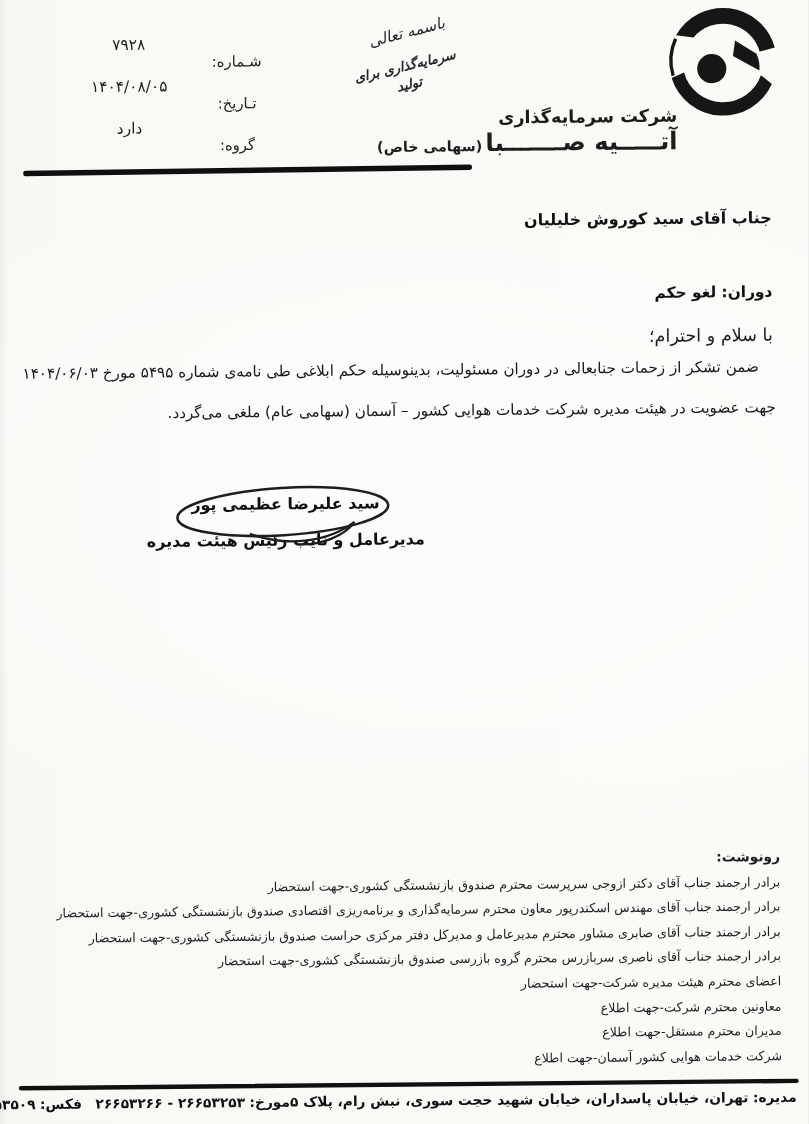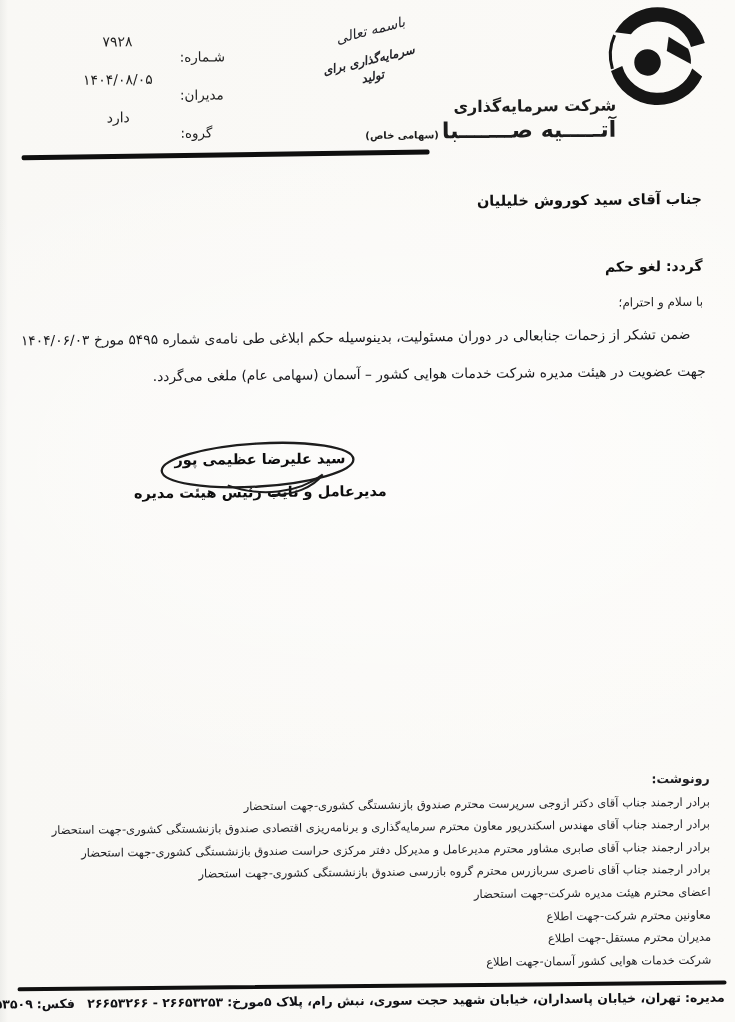--- a/index.html
+++ b/index.html
@@ -9,41 +9,41 @@
     background:
       radial-gradient(ellipse 900px 500px at 55% 45%, rgba(255,255,255,.6), rgba(0,0,0,0) 70%),
       linear-gradient(90deg, #ededea 0px, #f9f8f5 8px, #fbfaf7 100%);
     overflow:hidden;color:#1c1c1c;direction:rtl;
   }
   .tilt{position:absolute;inset:0;transform:rotate(-0.55deg);transform-origin:50% 50%;}
 
   
   .meta{position:absolute;top:27px;left:60px;width:196px;font-size:13.5px;color:#222;}
   .meta-row{display:flex;align-items:center;margin-bottom:15px;height:23px;}
-  .meta-label{width:72px;text-align:left;letter-spacing:.5px;margin-top:32px;}
+  .meta-label{width:72px;text-align:center;letter-spacing:.5px;margin-top:32px;}
   .meta-value{flex:1;text-align:center;font-size:14px;}
 
   .callig{position:absolute;top:22px;left:305px;width:140px;text-align:center;color:#24242a;}
   .besmele{font-style:italic;font-size:14px;transform:rotate(-14deg);letter-spacing:1px;}
   .slogan{margin:14px auto 0;width:104px;font-style:italic;font-size:12px;line-height:17px;
           transform:rotate(-13deg);font-weight:bold;}
 
   .logo{position:absolute;top:6px;left:600px;width:124px;height:106px;}
   .company{position:absolute;top:99px;left:420px;width:200px;text-align:right;line-height:1.15;}
   .company-line1{font-size:16px;font-weight:bold;letter-spacing:.2px;}
   .company-line2{font-size:22px;font-weight:bold;margin-top:2px;white-space:nowrap;}
-  .company-suffix{font-size:10px;font-weight:bold;margin-right:3px;}
+  .company-suffix{font-size:13px;font-weight:bold;margin-right:3px;}
 
   .header-rule{position:absolute;top:151px;left:25px;width:408px;height:4.5px;background:#0f0f0f;
                border-radius:2px;transform:rotate(-0.25deg);}
 
   
   .recipient{position:absolute;top:194px;right:30px;font-size:14.5px;font-weight:bold;color:#111;}
   .subject{position:absolute;top:261px;right:30px;font-size:14px;font-weight:bold;color:#111;}
-  .salutation{position:absolute;top:298px;right:30px;font-size:12px;}
+  .salutation{position:absolute;top:298px;right:30px;font-size:16px;}
   .body{position:absolute;top:319px;right:28px;left:22px;font-size:13.8px;line-height:37px;
         color:#18181c;}
   .body-line{white-space:nowrap;}
   .body-line.first{padding-right:15px;}
 
   .signature{position:absolute;top:450px;left:128px;width:265px;text-align:center;color:#0e0e0e;}
   .signer-name{font-size:14.5px;font-weight:bold;position:relative;z-index:2;}
   .signer-title{font-size:14.5px;font-weight:bold;margin-top:17px;white-space:nowrap;}
   .sig-oval{position:absolute;top:-13px;left:30px;width:205px;height:60px;z-index:1;}
 
@@ -67,21 +67,21 @@
 
 <div class="page">
   <div class="tilt">
 
     <div class="meta">
       <div class="meta-row">
         <span class="meta-label">شـماره:</span>
         <span class="meta-value">۷۹۲۸</span>
       </div>
       <div class="meta-row">
-        <span class="meta-label">مدیران:</span>
+        <span class="meta-label">تـاریخ:</span>
         <span class="meta-value">۱۴۰۴/۰۸/۰۵</span>
       </div>
       <div class="meta-row">
         <span class="meta-label">گروه:</span>
         <span class="meta-value">دارد</span>
       </div>
     </div>
 
     <div class="callig">
       <div class="besmele">باسمه تعالی</div>
@@ -103,21 +103,21 @@
       <div class="company-line2">
         <span>آتـــــیه صـــــــبا</span><span class="company-suffix">(سهامی خاص)</span>
       </div>
     </div>
 
     <div class="header-rule"></div>
 
     <div class="recipient">جناب آقای سید کوروش خلیلیان</div>
 
     <div class="subject">
-      <span>گردد:</span>
+      <span>دوران:</span>
       <span>لغو حکم</span>
     </div>
 
     <div class="salutation">با سلام و احترام؛</div>
 
     <div class="body">
       <div class="body-line first">ضمن تشکر از زحمات جنابعالی در دوران مسئولیت، بدینوسیله حکم ابلاغی طی نامه‌ی شماره ۵۴۹۵ مورخ ۱۴۰۴/۰۶/۰۳</div>
       <div class="body-line">جهت عضویت در هیئت مدیره شرکت خدمات هوایی کشور – آسمان (سهامی عام) ملغی می‌گردد.</div>
     </div>
 

